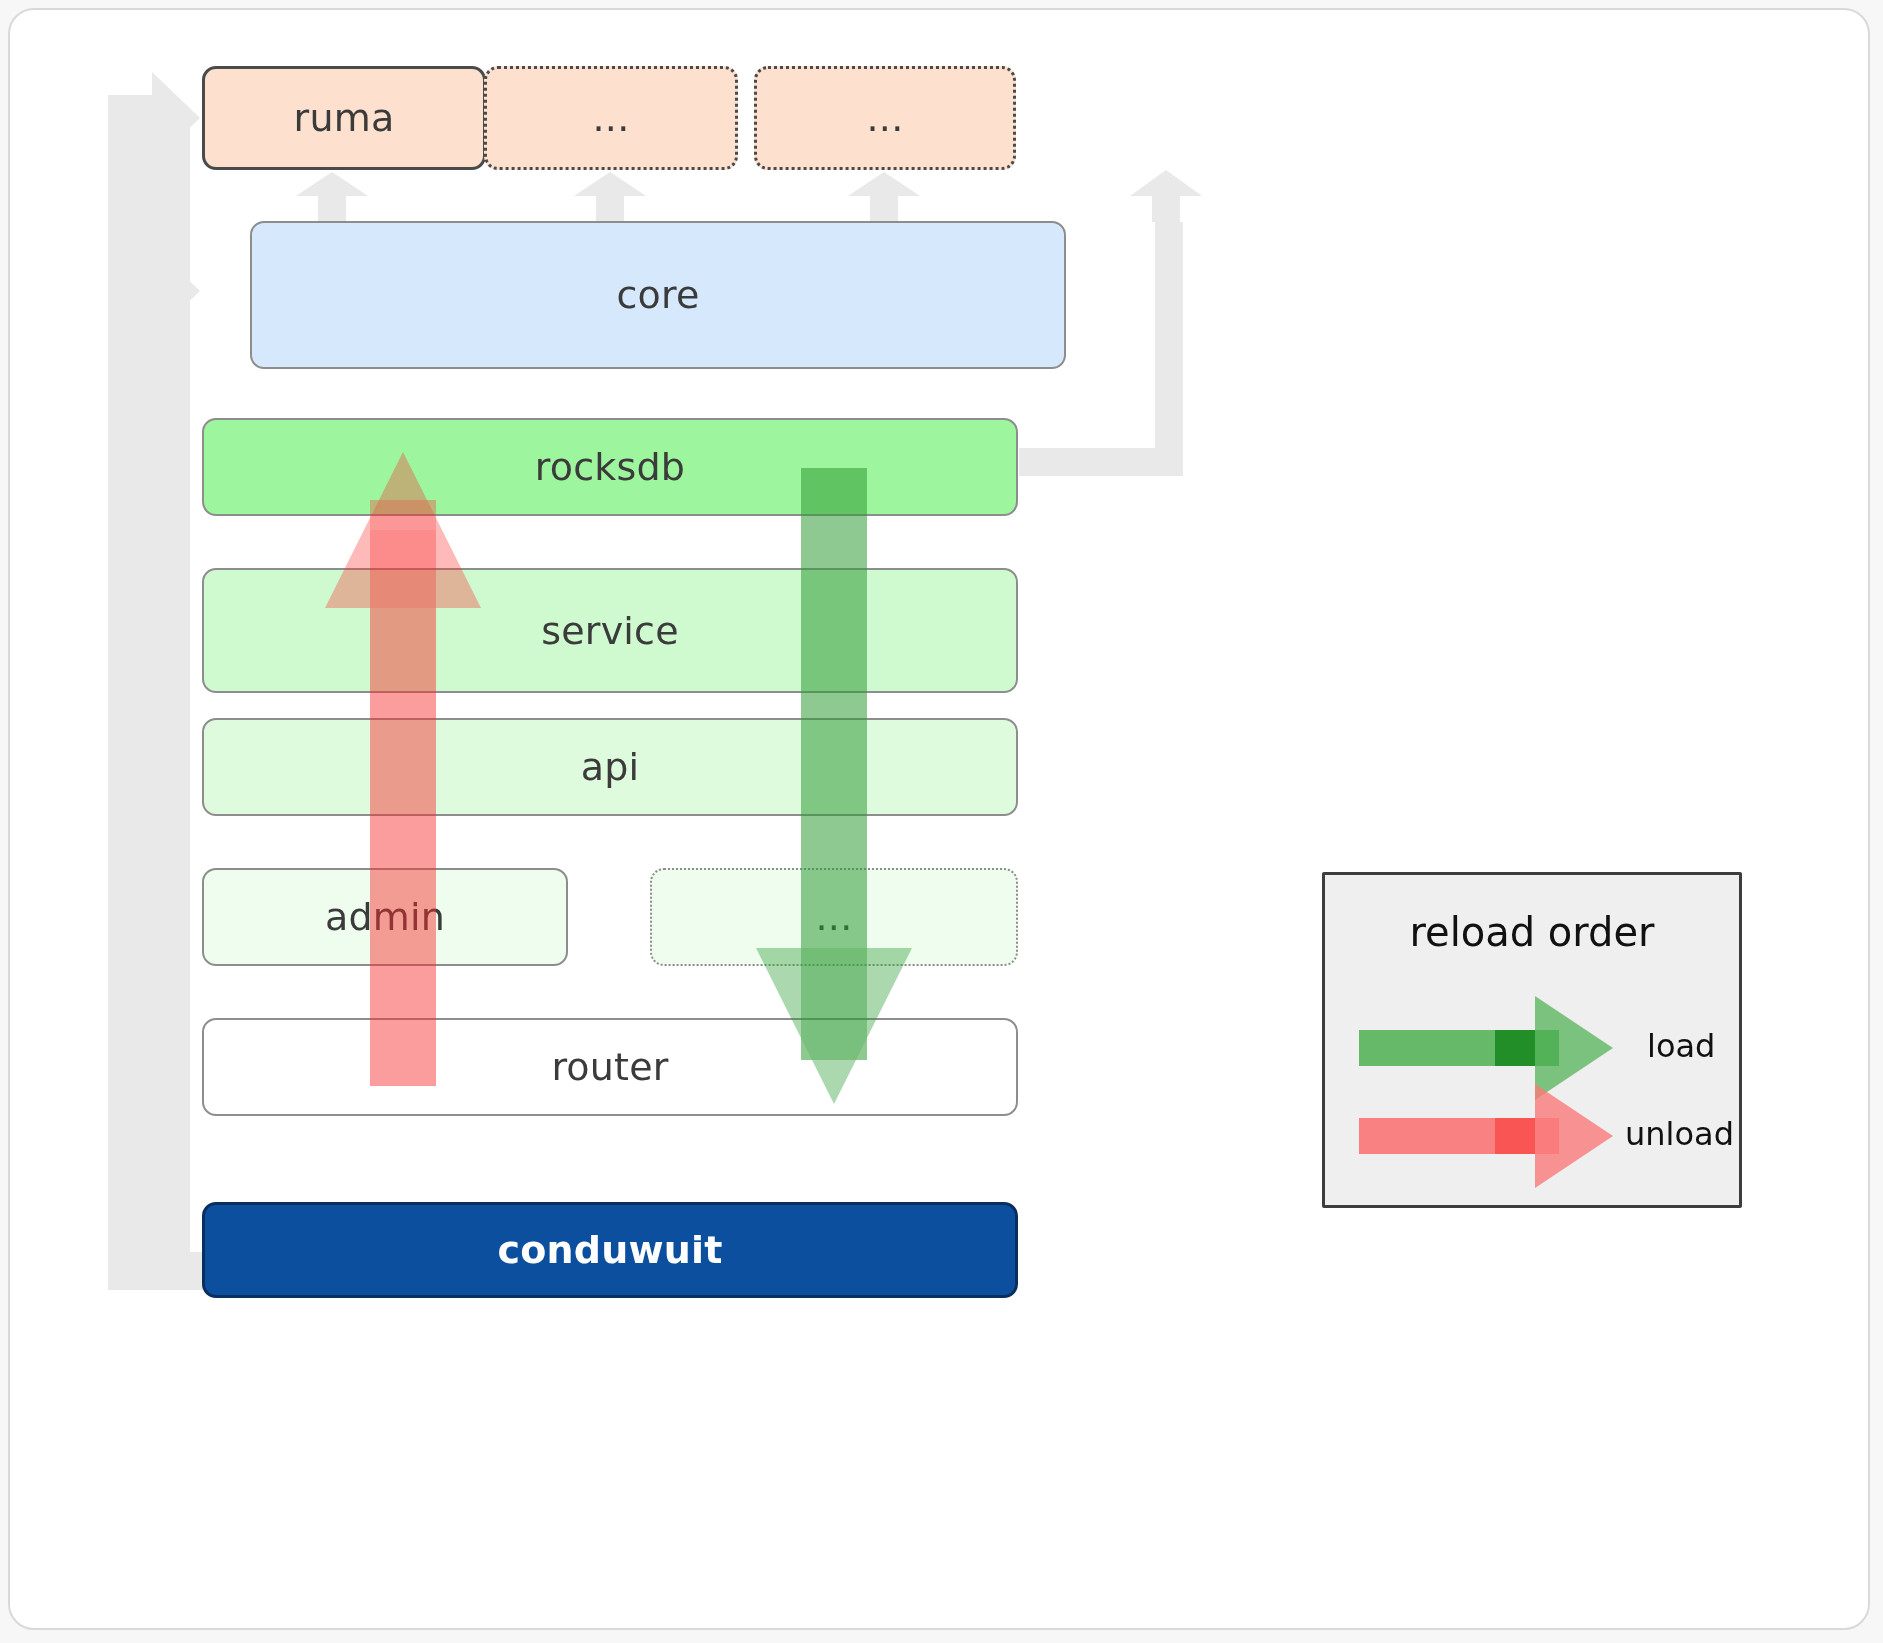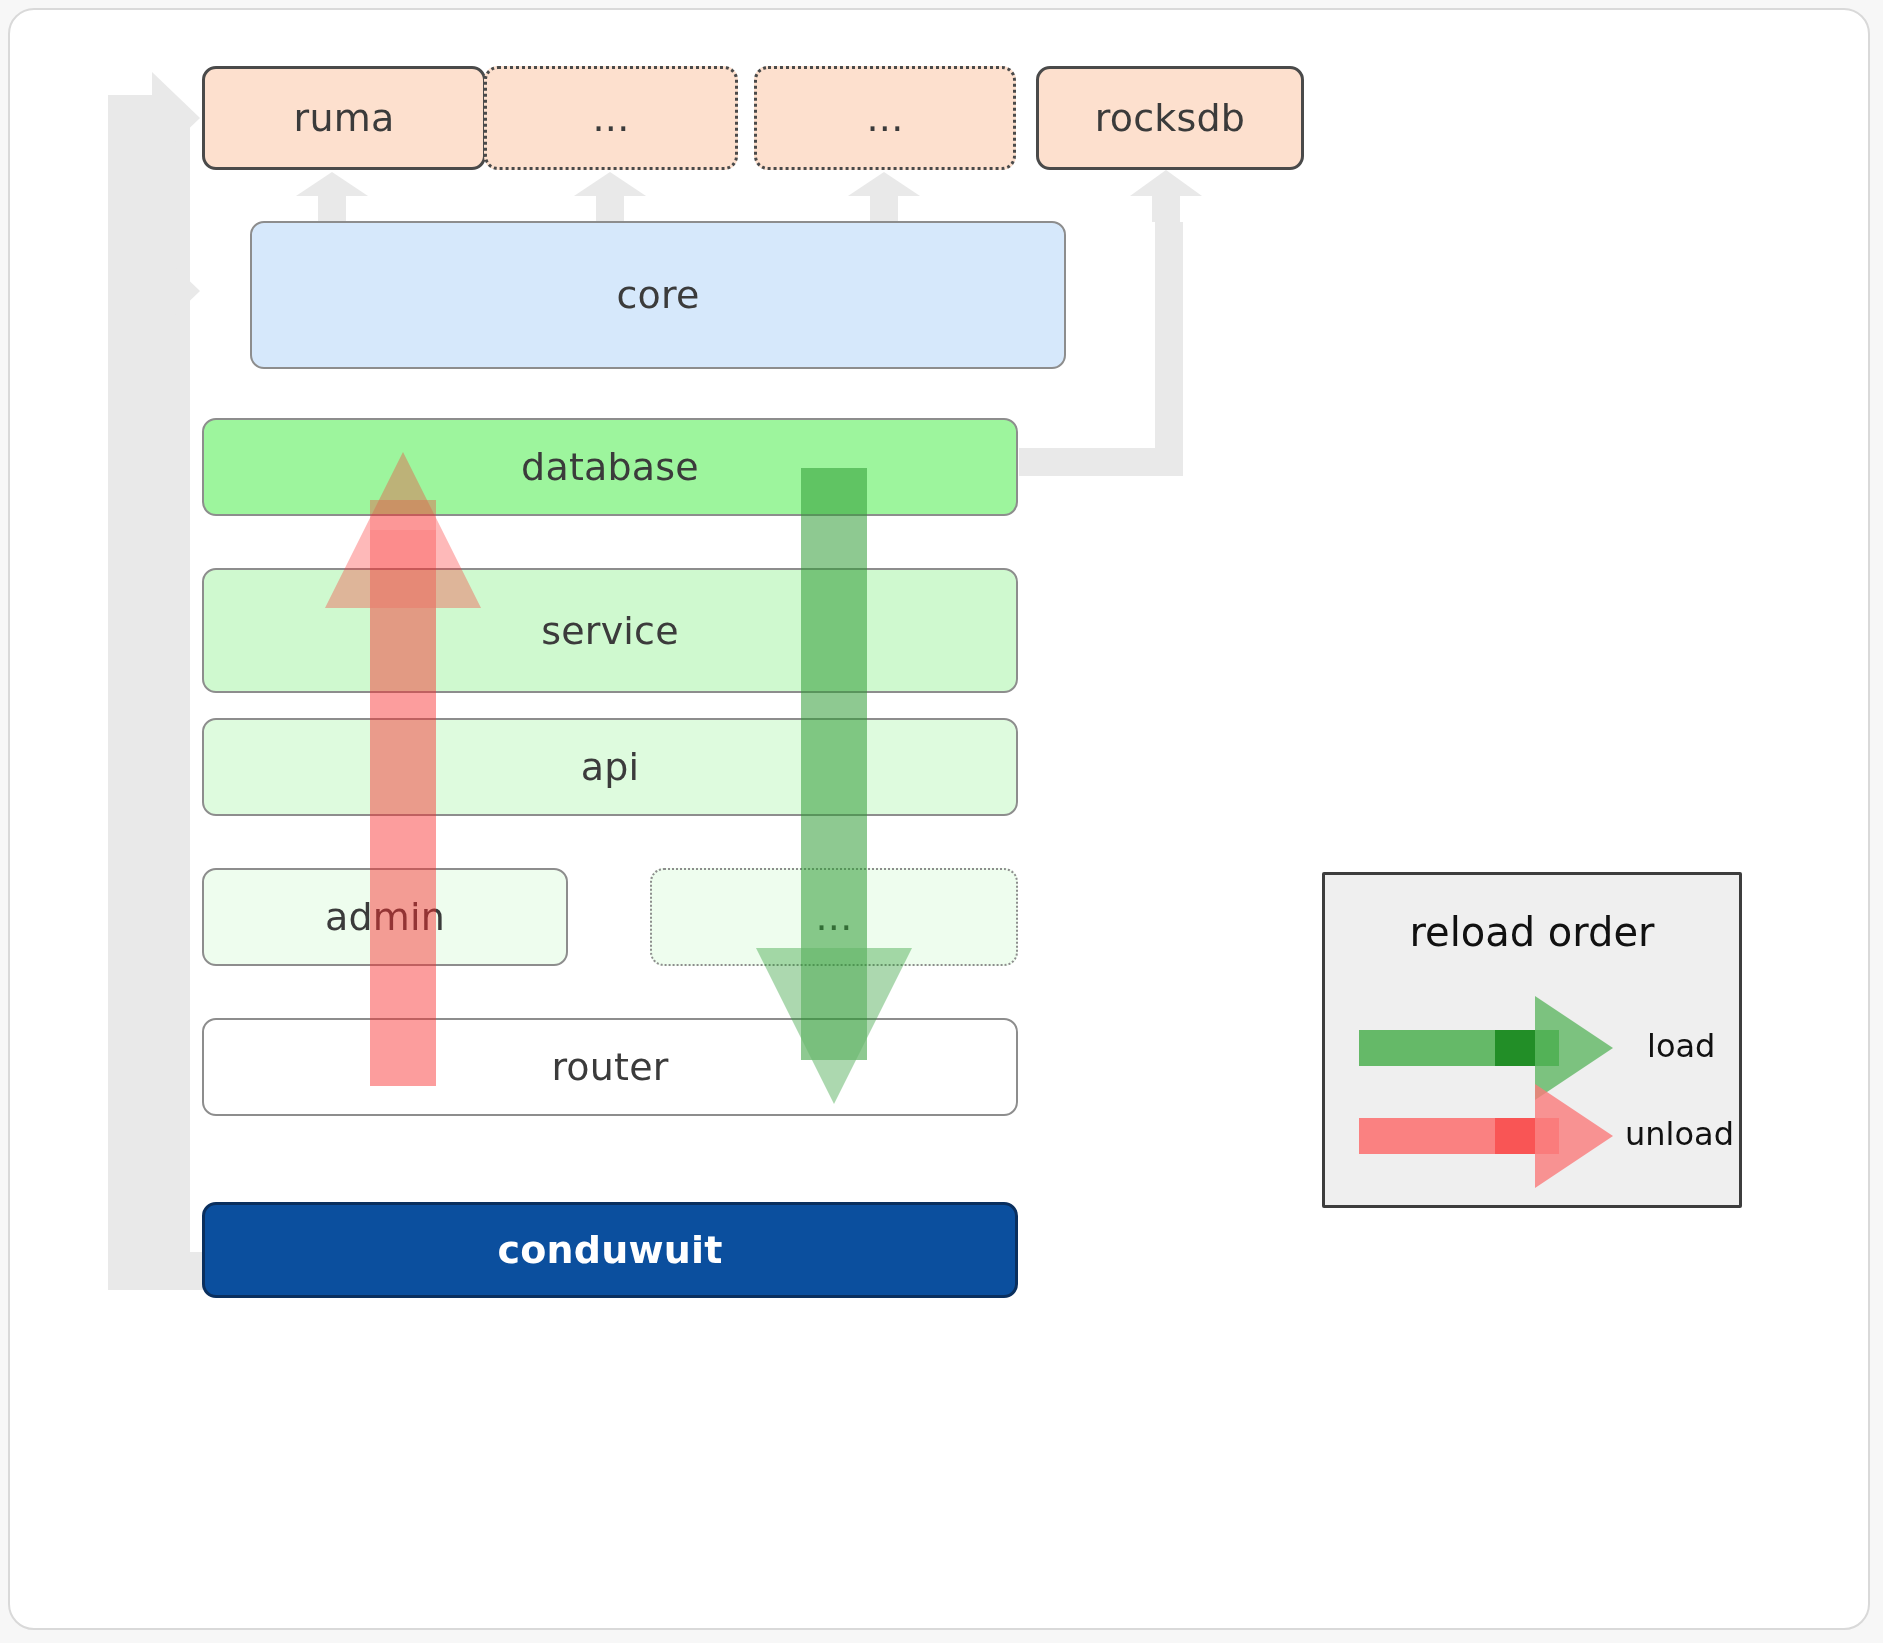--- a/index.html
+++ b/index.html
@@ -83,30 +83,27 @@
   <div class="layer">
     <div class="box orange solid-dark" style="left:202px;top:66px;width:284px;height:104px;">
       <span>ruma</span>
     </div>
     <div class="box orange dotted-dark" style="left:484px;top:66px;width:254px;height:104px;">
       <span>...</span>
     </div>
     <div class="box orange dotted-dark" style="left:754px;top:66px;width:262px;height:104px;">
       <span>...</span>
     </div>
-    <div class="box orange solid-dark" style="left:1036px;top:66px;width:268px;height:104px;">
-      <span>rocksdb</span>
-    </div>
 
     <div class="box blue solid-gray" style="left:202px;top:221px;width:816px;height:148px;">
       <span>core</span>
     </div>
 
     <div class="box g1 solid-gray" style="left:202px;top:418px;width:816px;height:98px;">
-      <span>database</span>
+      <span>rocksdb</span>
     </div>
 
     <div class="box g2 solid-gray" style="left:202px;top:568px;width:816px;height:125px;">
       <span>service</span>
     </div>
 
     <div class="box g4 solid-gray" style="left:202px;top:868px;width:366px;height:98px;">
       <span>admin</span>
     </div>
 

